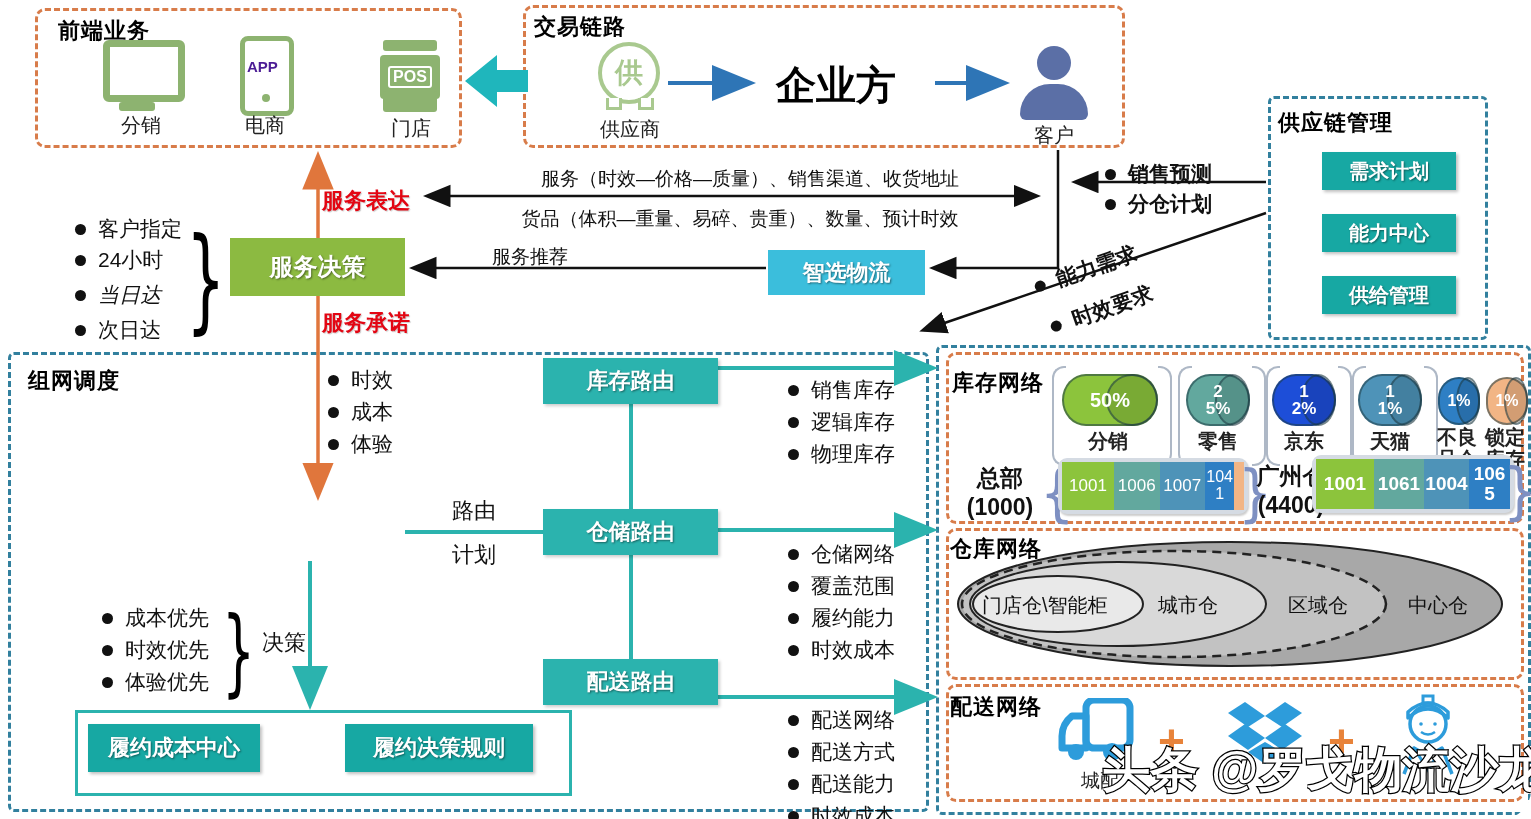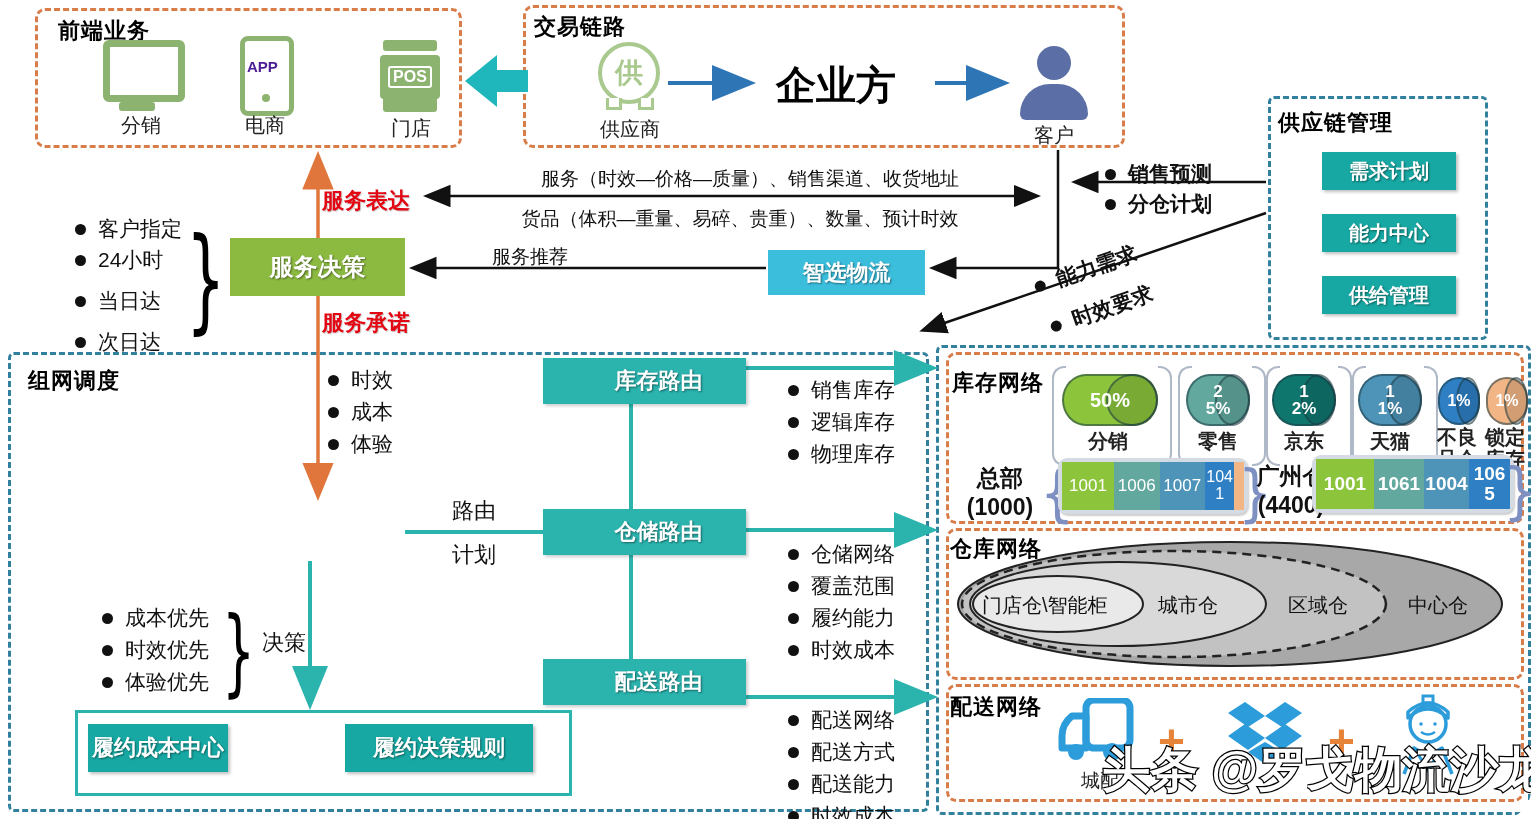--- a/index.html
+++ b/index.html
@@ -8,21 +8,21 @@
   .abs{position:absolute;}
   
   .dash-o{border:3px dashed #D87C4A;border-radius:10px;}
   .dash-o2{border:3px dashed #D87C4A;border-radius:10px;}
   .dash-t{border:3px dashed #32809E;border-radius:6px;}
   .sec-title{font-weight:800;font-size:22px;color:#000;letter-spacing:1px;text-shadow:1px 1px 0 rgba(255,255,255,.8);}
   
   .btn-teal{background:#17A8A3;color:#fff;font-weight:700;font-size:20px;display:flex;align-items:center;justify-content:center;
             text-shadow:1px 1px 2px rgba(0,0,0,.45);box-shadow:2px 2px 3px rgba(0,0,0,.25);}
   .route-box{background:#2BB3AE;color:#fff;font-weight:700;font-size:22px;display:flex;align-items:center;justify-content:center;
-             text-shadow:1px 1px 2px rgba(0,0,0,.45);box-shadow:2px 2px 3px rgba(0,0,0,.2);padding-left:28px;}
+             text-shadow:1px 1px 2px rgba(0,0,0,.45);box-shadow:2px 2px 3px rgba(0,0,0,.2);}
   .green-box{background:#8CBA41;color:#fff;font-weight:800;font-size:24px;display:flex;align-items:center;justify-content:center;
              text-shadow:1px 1px 2px rgba(0,0,0,.45);}
   .cyan-box{background:#3BBEDC;color:#fff;font-weight:800;font-size:22px;display:flex;align-items:center;justify-content:center;
             text-shadow:1px 1px 2px rgba(0,0,0,.45);}
   .outline-box{background:#fff;border:4px solid #2BB3AE;color:#000;font-weight:800;font-size:25px;display:flex;align-items:center;justify-content:center;
                text-shadow:1px 1px 0 rgba(0,0,0,.25);border-radius:2px;}
   .red-lbl{color:#E30613;font-weight:800;font-size:22px;text-shadow:1px 1px 1px rgba(0,0,0,.2);}
   
   .blt{display:flex;align-items:center;gap:12px;font-size:21px;color:#111;}
   .blt .dot{width:11px;height:11px;border-radius:50%;background:#111;flex:0 0 auto;}
@@ -160,21 +160,21 @@
 
   <div class="abs" style="left:75px;top:212px;">
     <div class="blt" style="margin:3px 0;">
         <span class="dot"></span>
         <span>客户指定</span>
       </div>
     <div class="blt" style="margin:3px 0;">
         <span class="dot"></span>
         <span>24小时</span>
       </div>
-    <div class="blt" style="margin:13px 0;">
+    <div class="blt" style="margin:7px 0;font-style:italic;">
         <span class="dot"></span>
         <span>当日达</span>
       </div>
     <div class="blt" style="margin:3px 0;">
         <span class="dot"></span>
         <span>次日达</span>
       </div>
   </div>
   <div class="abs brace" style="left:186px;top:212px;font-size:62px;transform:scaleY(1.85);transform-origin:top;">}</div>
 
@@ -282,21 +282,21 @@
       </div>
     <div class="blt" style="margin:4px 0;">
         <span class="dot"></span>
         <span>体验优先</span>
       </div>
   </div>
   <div class="abs brace" style="left:222px;top:598px;font-size:52px;transform:scaleY(1.8);transform-origin:top;">}</div>
   <div class="abs" style="left:262px;top:628px;font-size:22px;">决策</div>
 
   <div class="abs" style="left:75px;top:710px;width:491px;height:80px;border:3px solid #2BB3AE;background:#fff;"></div>
-  <div class="abs btn-teal" style="left:88px;top:724px;width:140px;height:48px;font-size:22px;">履约成本中心</div>
+  <div class="abs btn-teal" style="left:88px;top:724px;width:172px;height:48px;font-size:22px;">履约成本中心</div>
   <div class="abs btn-teal" style="left:345px;top:724px;width:188px;height:48px;font-size:22px;">履约决策规则</div>
 
   <div class="abs sec-title" style="left:952px;top:368px;">库存网络</div>
 
   <div class="abs grp-brk brk-l" style="left:1052px;top:366px;height:96px;"></div>
   <div class="abs grp-brk brk-r" style="left:1158px;top:366px;height:96px;"></div>
   <div class="cyl" style="left:1062px;top:374px;width:92px;height:48px;background:#8CC43C;font-size:20px;">
     <span class="cap"></span>
       <span class="pct">50%</span>
   </div>
@@ -305,21 +305,21 @@
   <div class="abs grp-brk brk-l" style="left:1178px;top:366px;height:96px;"></div>
   <div class="abs grp-brk brk-r" style="left:1252px;top:366px;height:96px;"></div>
   <div class="cyl" style="left:1186px;top:374px;width:60px;height:48px;background:#62A89E;font-size:17px;">
     <span class="cap"></span>
       <span class="pct" style="width:26px;">25%</span>
   </div>
   <div class="abs icon-lbl" style="left:1176px;top:428px;width:84px;font-weight:700;">零售</div>
 
   <div class="abs grp-brk brk-l" style="left:1266px;top:366px;height:96px;"></div>
   <div class="abs grp-brk brk-r" style="left:1338px;top:366px;height:96px;"></div>
-  <div class="cyl" style="left:1272px;top:374px;width:60px;height:48px;background:#0f766e;font-size:17px;">
+  <div class="cyl" style="left:1272px;top:374px;width:60px;height:48px;background:#1d4ed8;font-size:17px;">
     <span class="cap"></span>
       <span class="pct" style="width:26px;">12%</span>
   </div>
   <div class="abs icon-lbl" style="left:1262px;top:428px;width:84px;font-weight:700;">京东</div>
 
   <div class="abs grp-brk brk-l" style="left:1352px;top:366px;height:96px;"></div>
   <div class="abs grp-brk brk-r" style="left:1424px;top:366px;height:96px;"></div>
   <div class="cyl" style="left:1358px;top:374px;width:60px;height:48px;background:#4E93B8;font-size:17px;">
     <span class="cap"></span>
       <span class="pct" style="width:26px;">11%</span>

